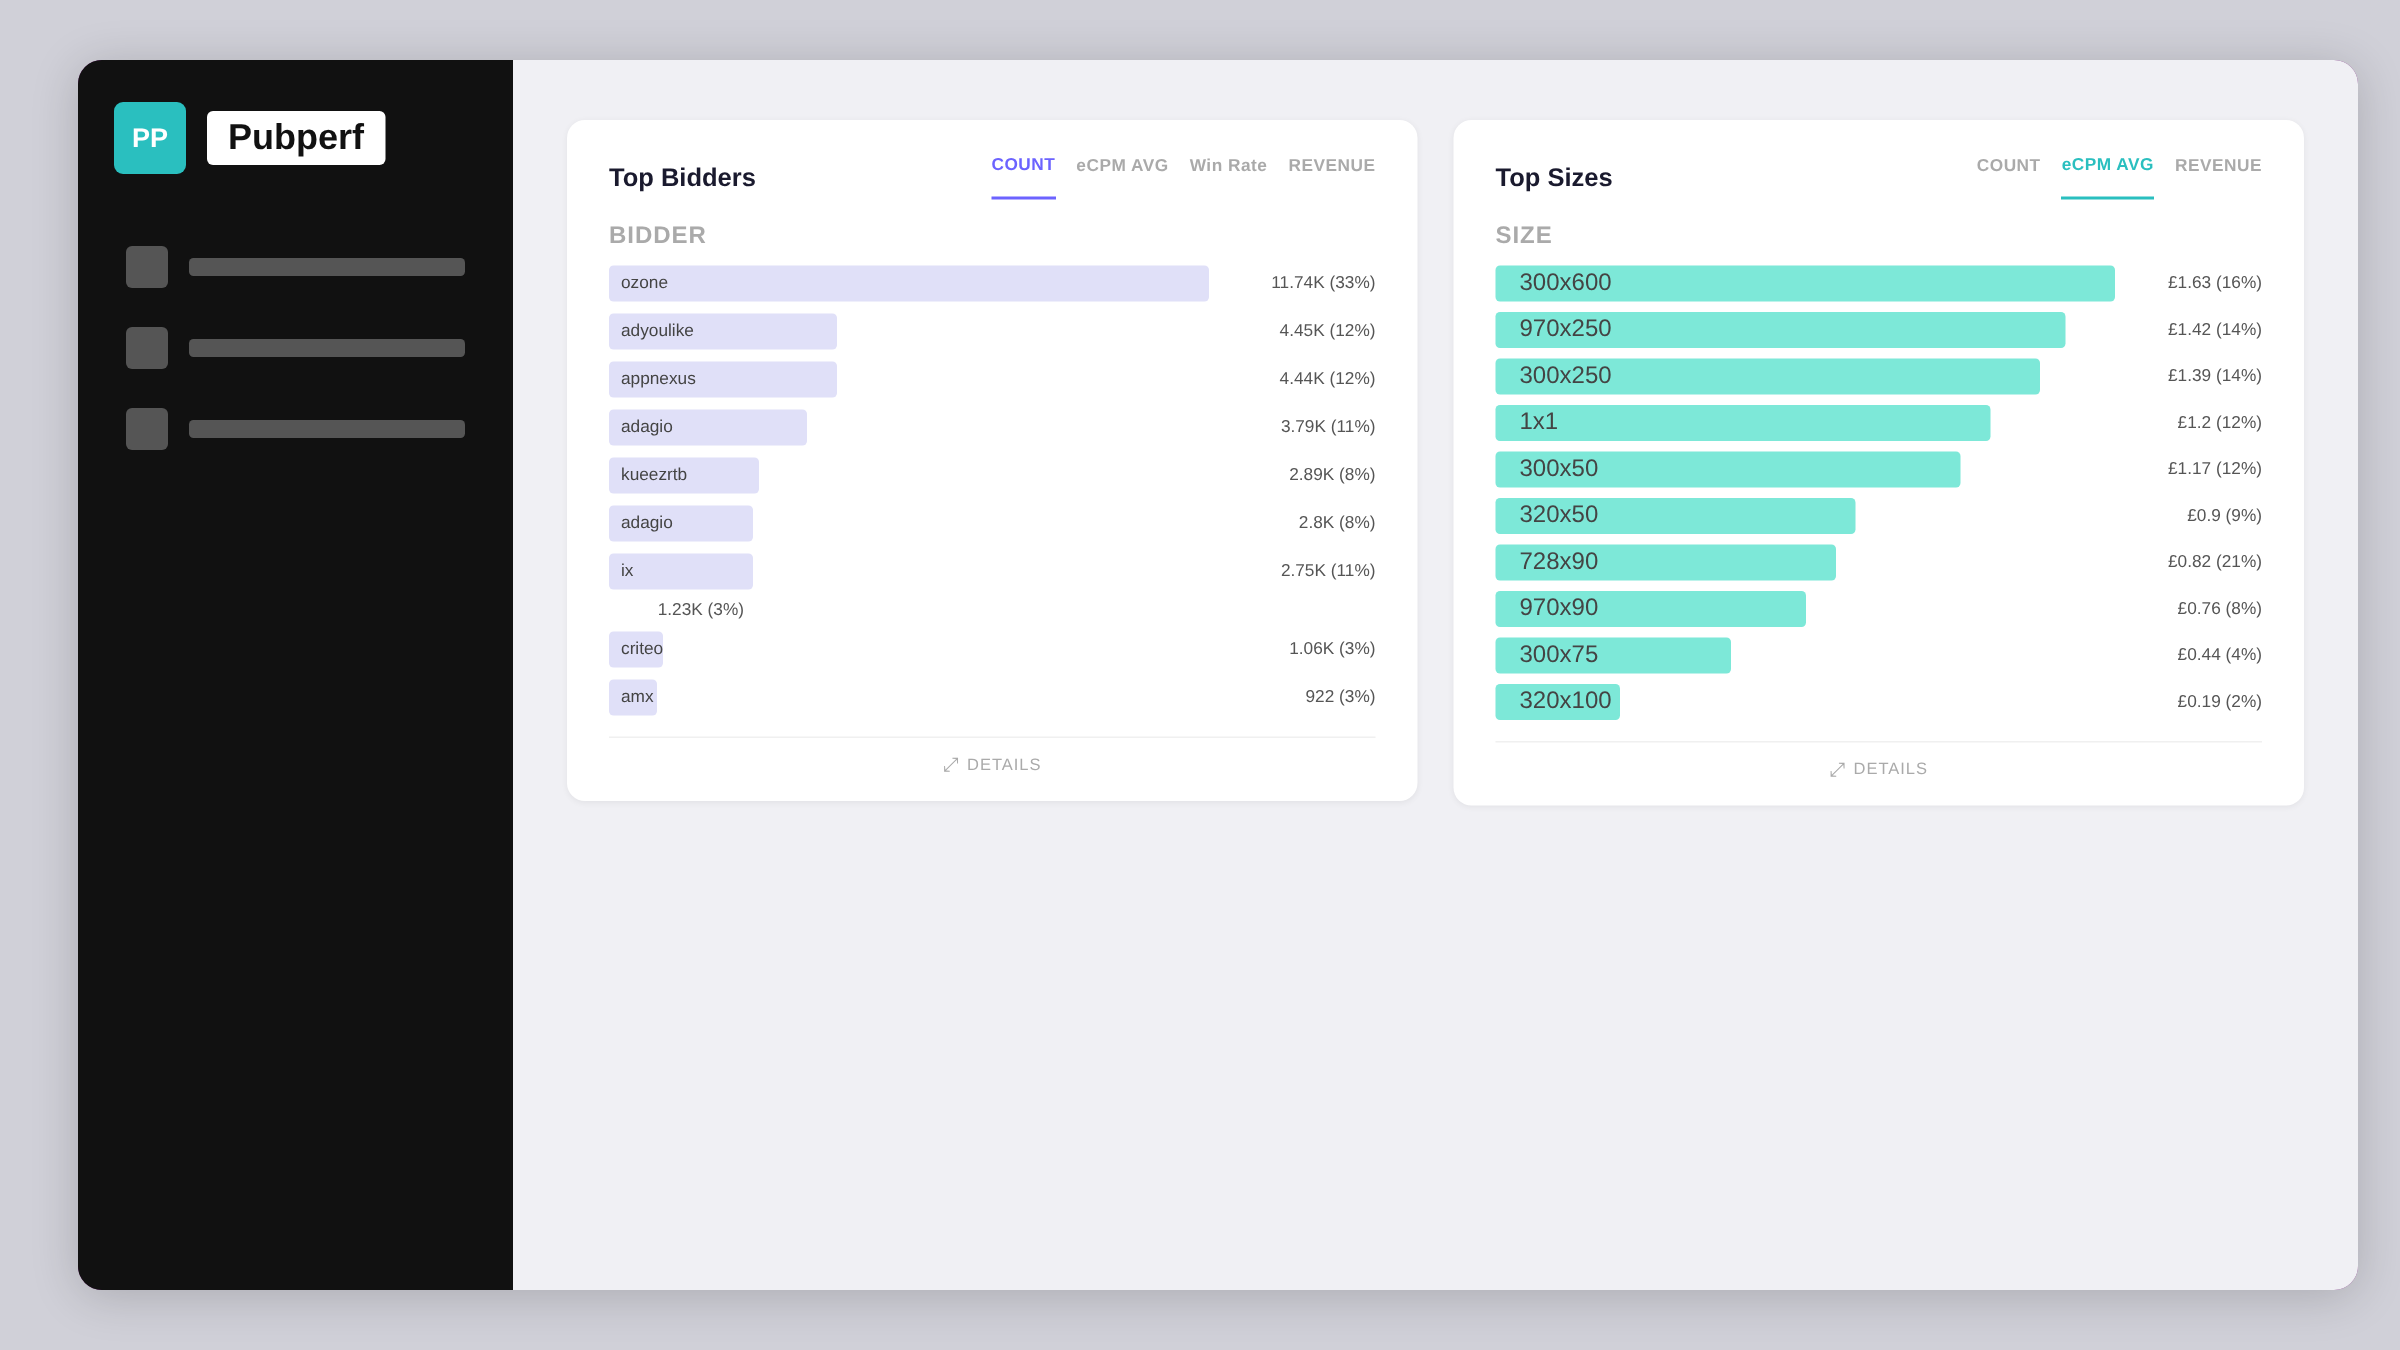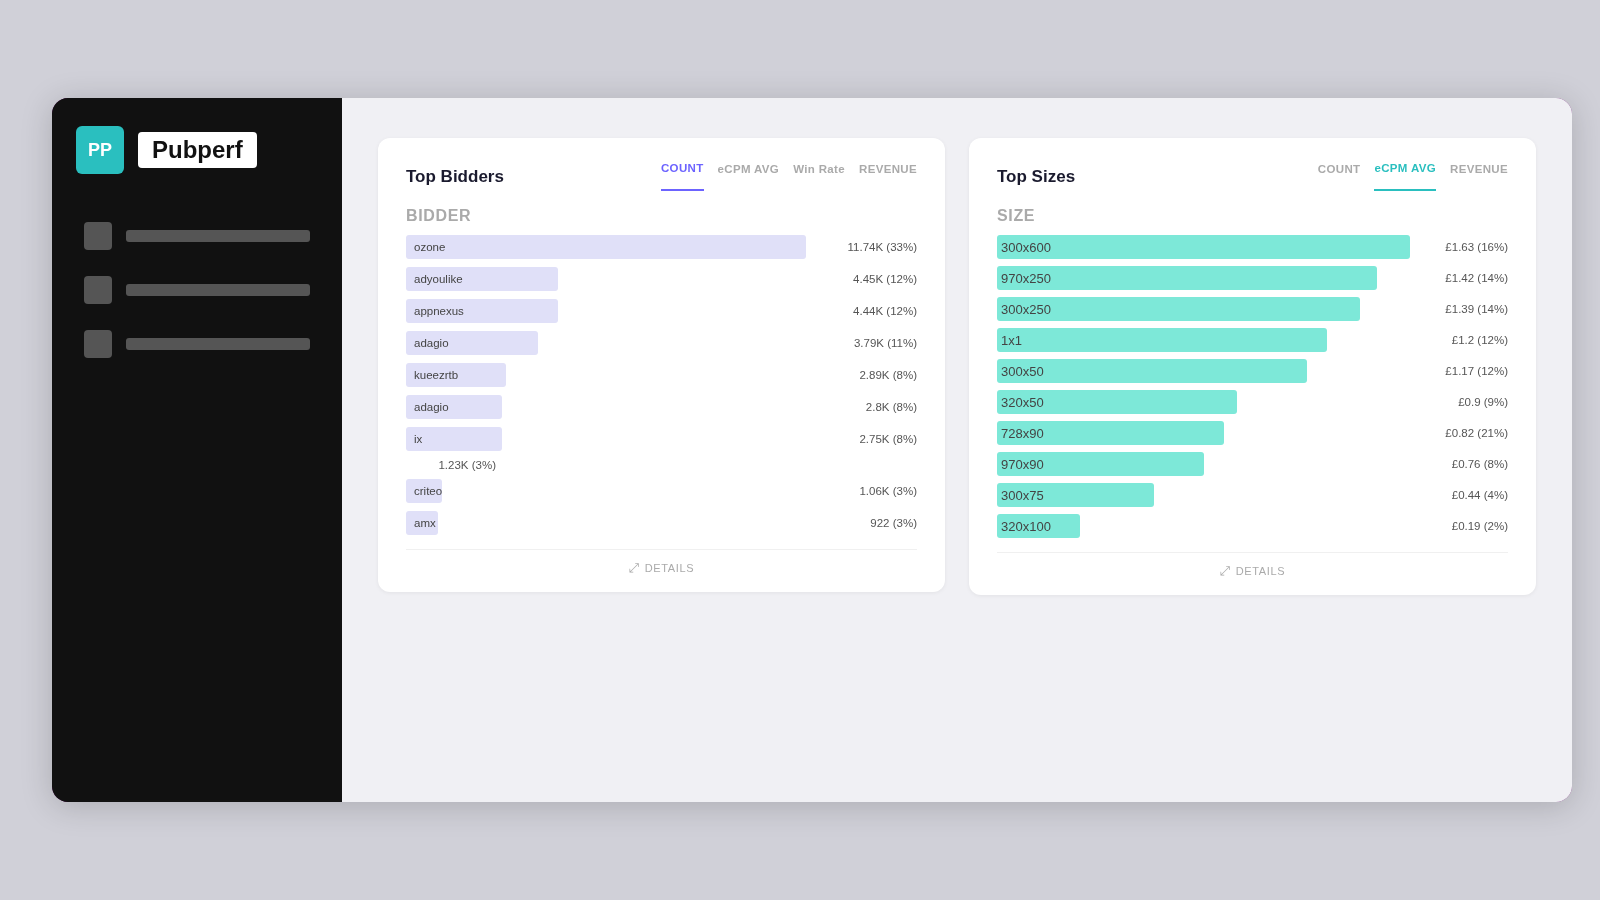--- a/index.html
+++ b/index.html
@@ -6,21 +6,21 @@
     body {
       background: #d0d0d8;
       display: flex;
       align-items: center;
       justify-content: center;
       height: 100vh;
       font-family: -apple-system, BlinkMacSystemFont, 'Segoe UI', sans-serif;
     }
     .outer-container {
       width: 1520px;
-      height: 704px;
+      height: 820px;
       background: #701a75;
       border-radius: 16px;
       display: flex;
       overflow: hidden;
       box-shadow: 0 4px 32px rgba(0,0,0,0.18);
       margin-left: 24px;
     }
     
     .sidebar {
       width: 290px;
@@ -192,24 +192,24 @@
       display: flex;
       align-items: center;
       margin-bottom: 7px;
       gap: 8px;
     }
     .size-bar-wrap {
       flex: 1;
       position: relative;
     }
     .size-label {
-      font-size: 13px;
+      font-size: 16px;
       color: #444;
       position: absolute;
-      left: 4px;
+      left: 16px;
       top: 50%;
       transform: translateY(-50%);
       z-index: 2;
       white-space: nowrap;
     }
     .size-bar {
       height: 24px;
       background: #7de8d8;
       border-radius: 3px;
     }
@@ -324,21 +324,21 @@
       <div class="bidder-bar" style="width:24%"></div>
       <span class="bidder-label">adagio</span>
     </div>
     <span class="bidder-value">2.8K   (8%)</span>
   </div>
             <div class="bidder-row">
     <div class="bidder-bar-wrap">
       <div class="bidder-bar" style="width:24%"></div>
       <span class="bidder-label">ix</span>
     </div>
-    <span class="bidder-value">2.75K  (8%)</span>
+    <span class="bidder-value">2.75K  (11%)</span>
   </div>
             <div class="bidder-row">
     <span class="bidder-value">1.23K  (3%)</span>
   </div>
             <div class="bidder-row">
     <div class="bidder-bar-wrap">
       <div class="bidder-bar" style="width:9%"></div>
       <span class="bidder-label">criteo</span>
     </div>
     <span class="bidder-value">1.06K  (3%)</span>

